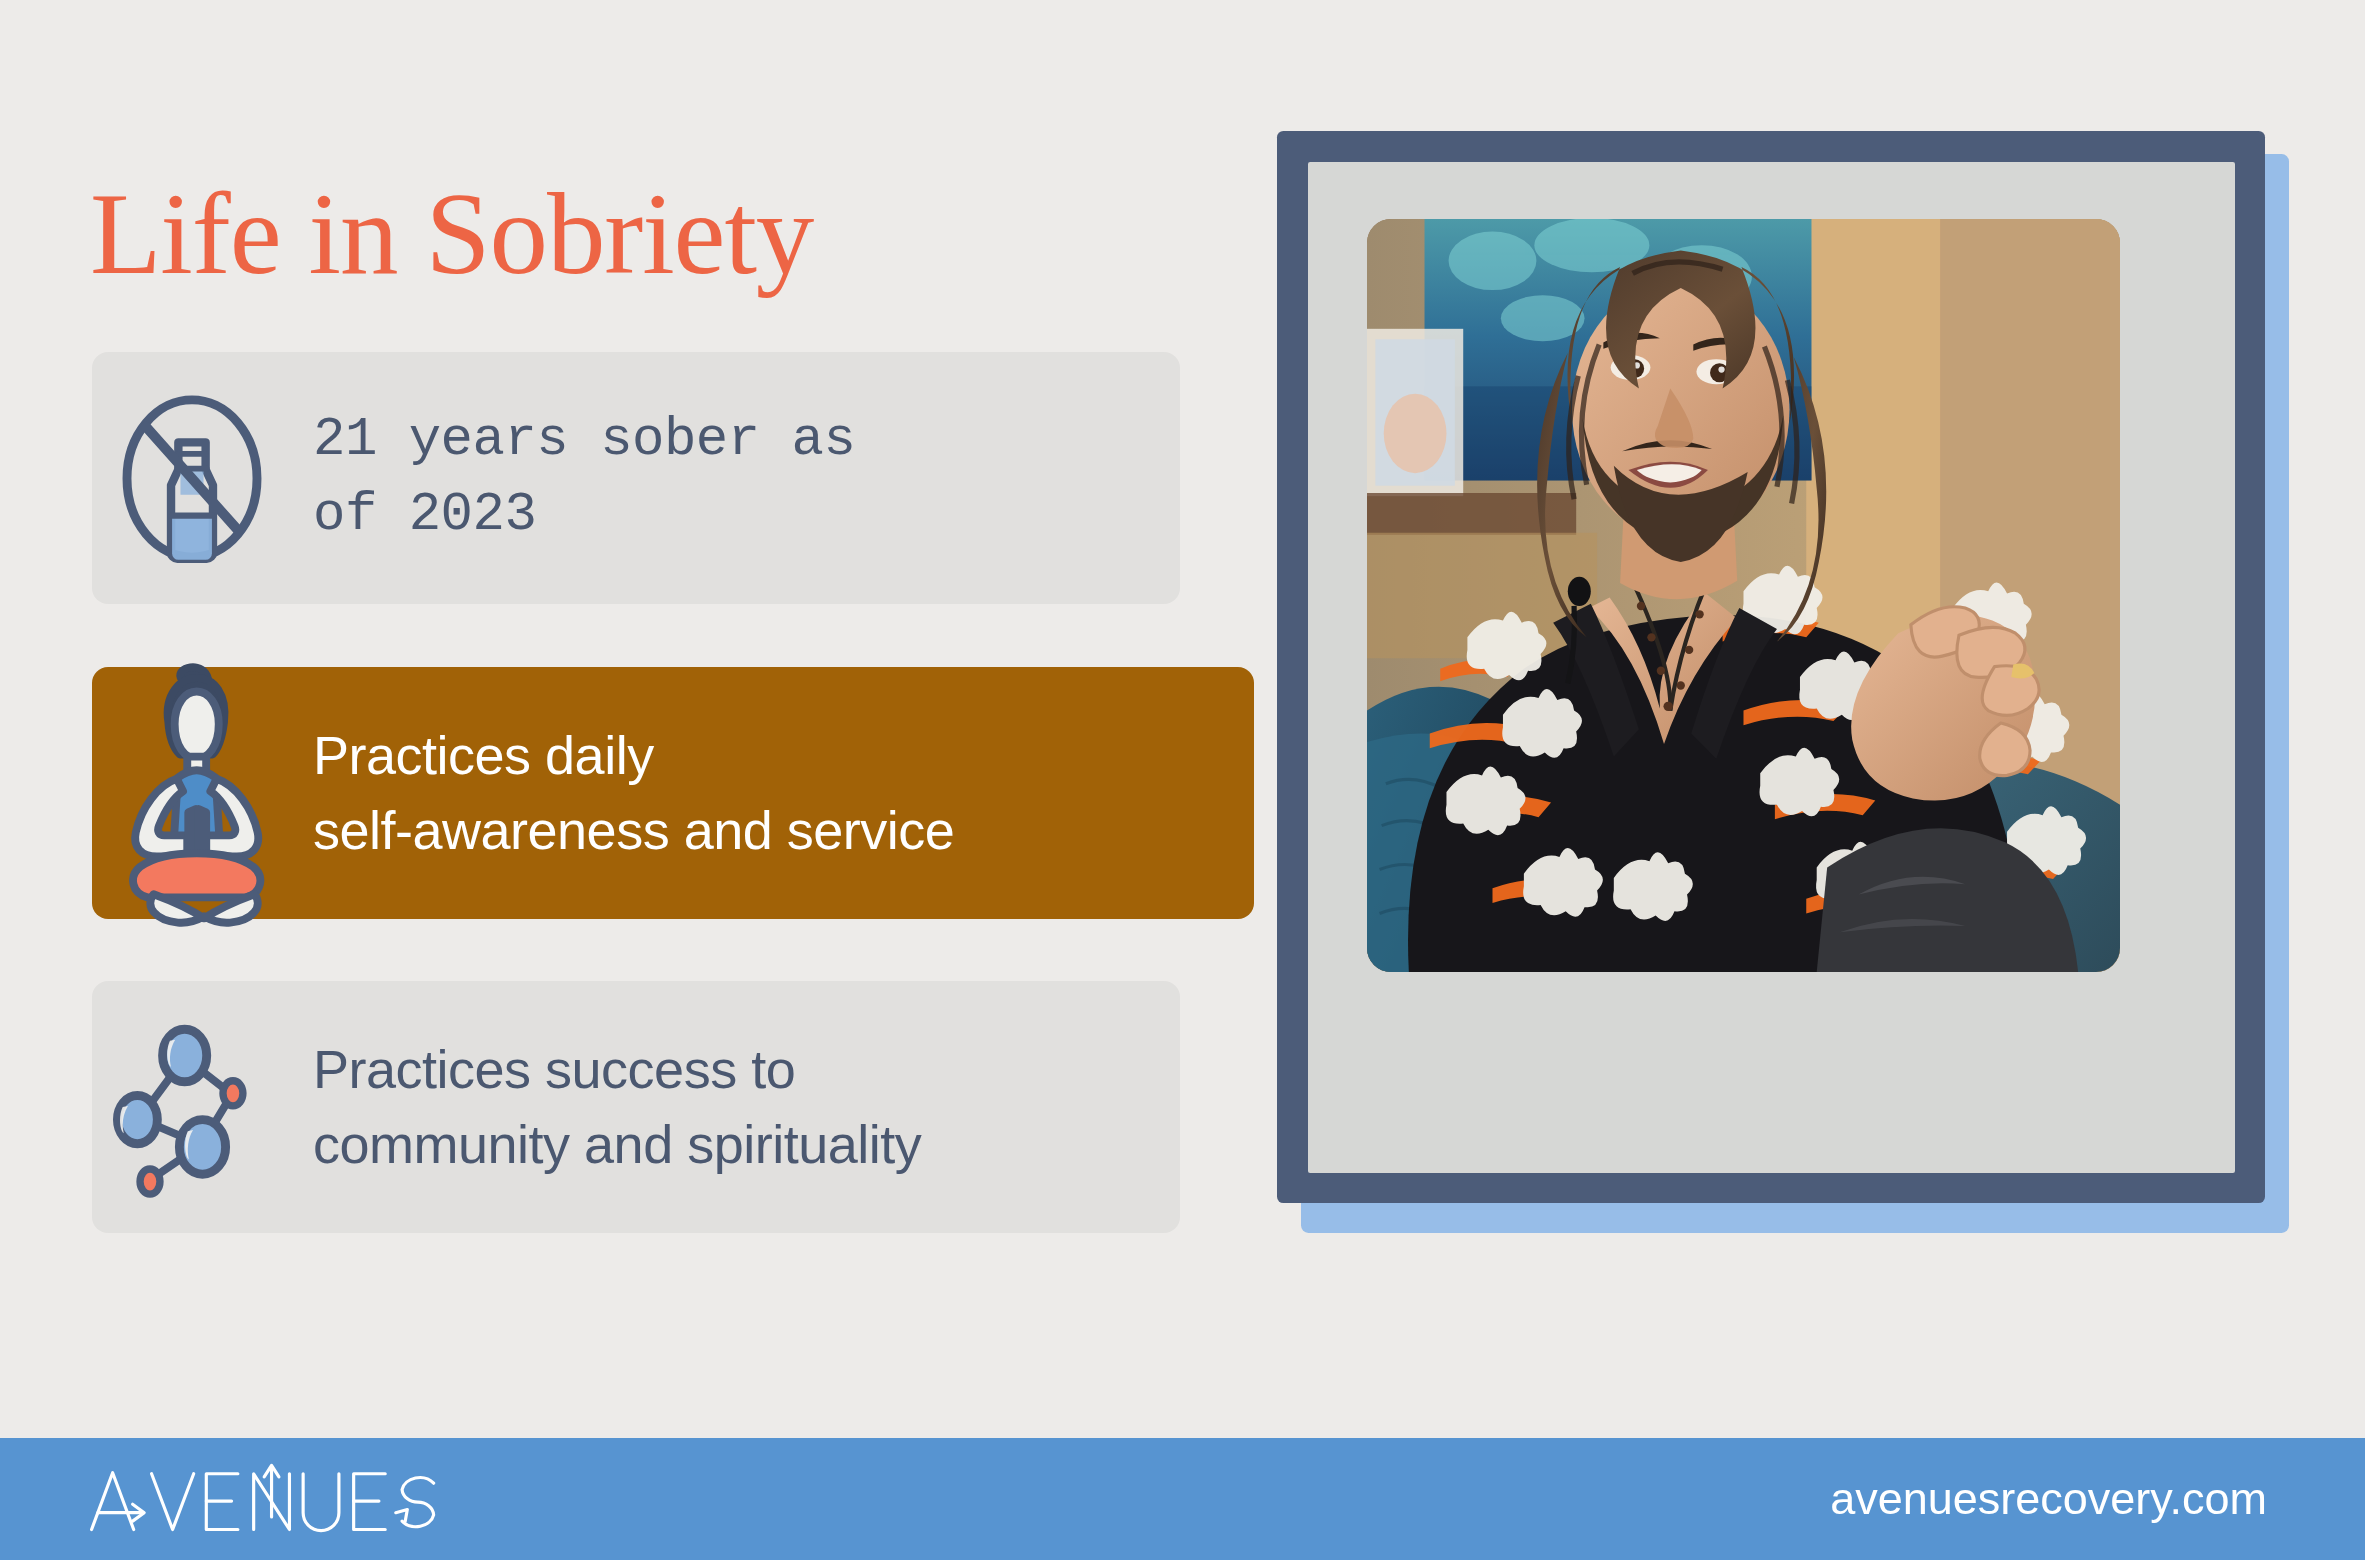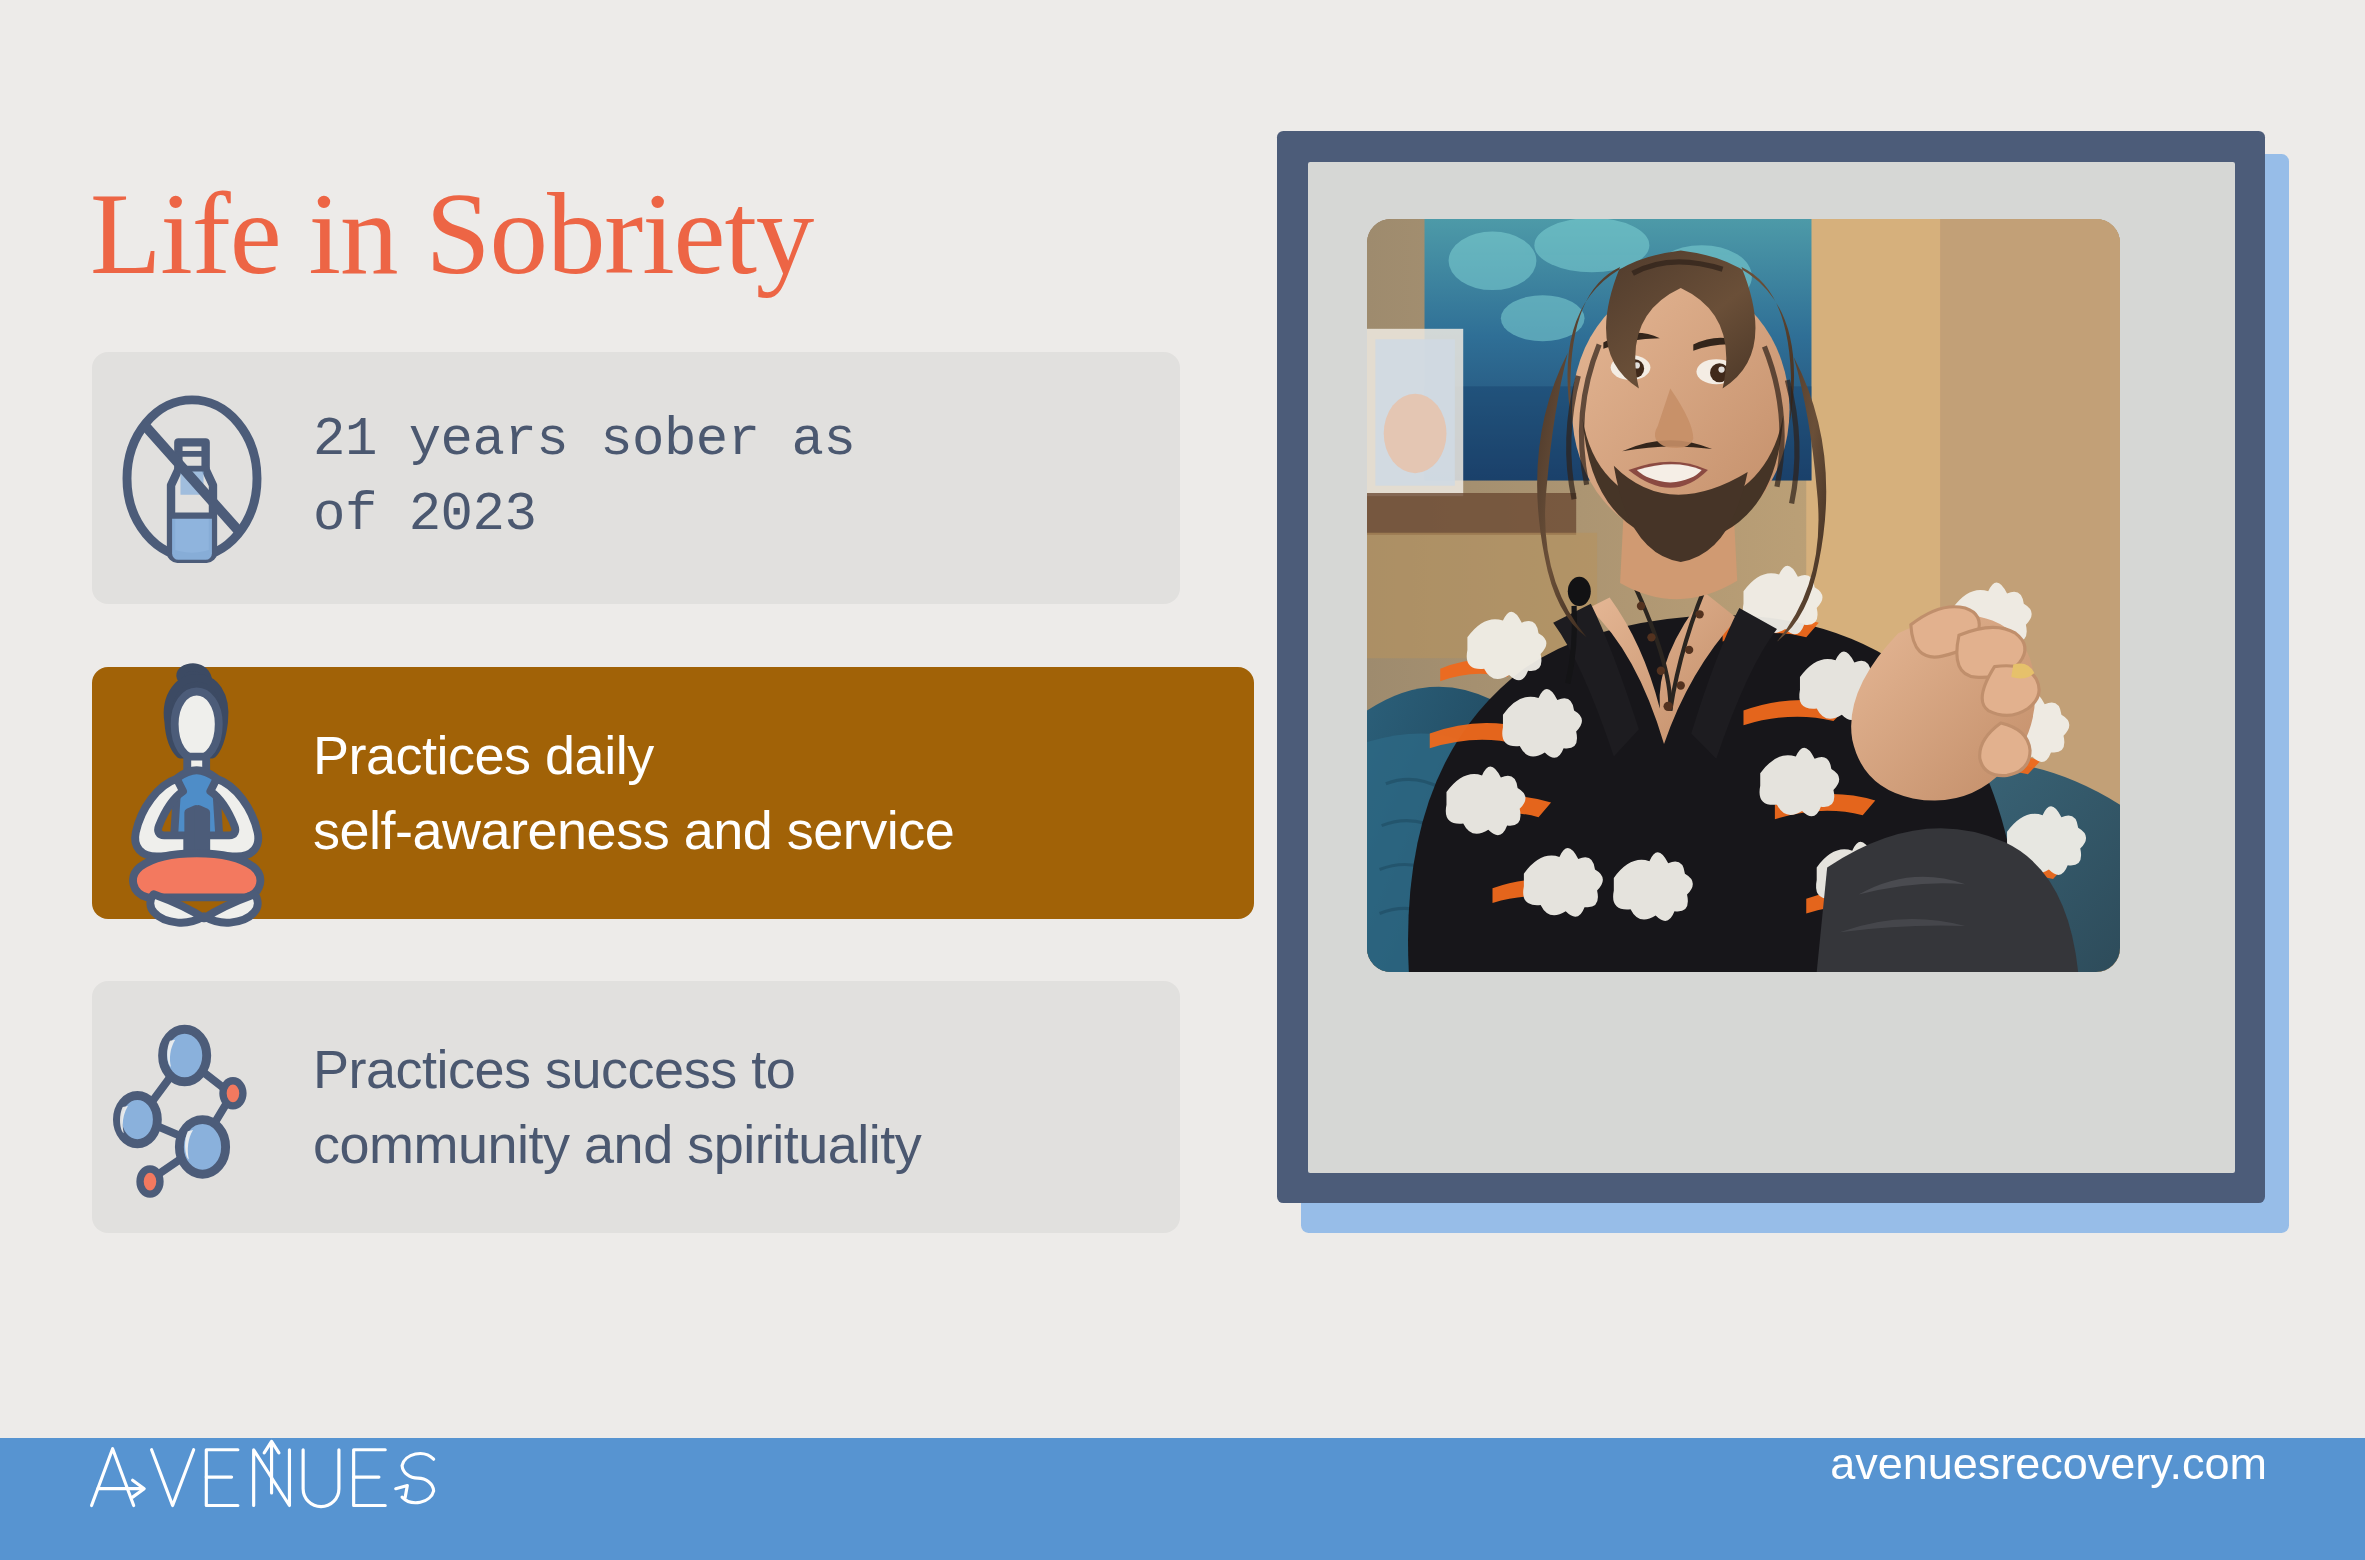--- a/index.html
+++ b/index.html
@@ -99,21 +99,21 @@
   }
   #photo svg { display:block; }
 
   
   #footer {
     position:absolute;
     left:0; bottom:0;
     width:2366px; height:122px;
     background:#5794D1;
     display:flex;
-    align-items:flex-start;
+    align-items:center;
     justify-content:space-between;
     padding:0 99px 0 80px;
   }
   #brand-logo { display:block; }
   #footer-url {
     color:#FFFFFF;
     font-size:45px;
     letter-spacing:0px;
   }
 </style>

